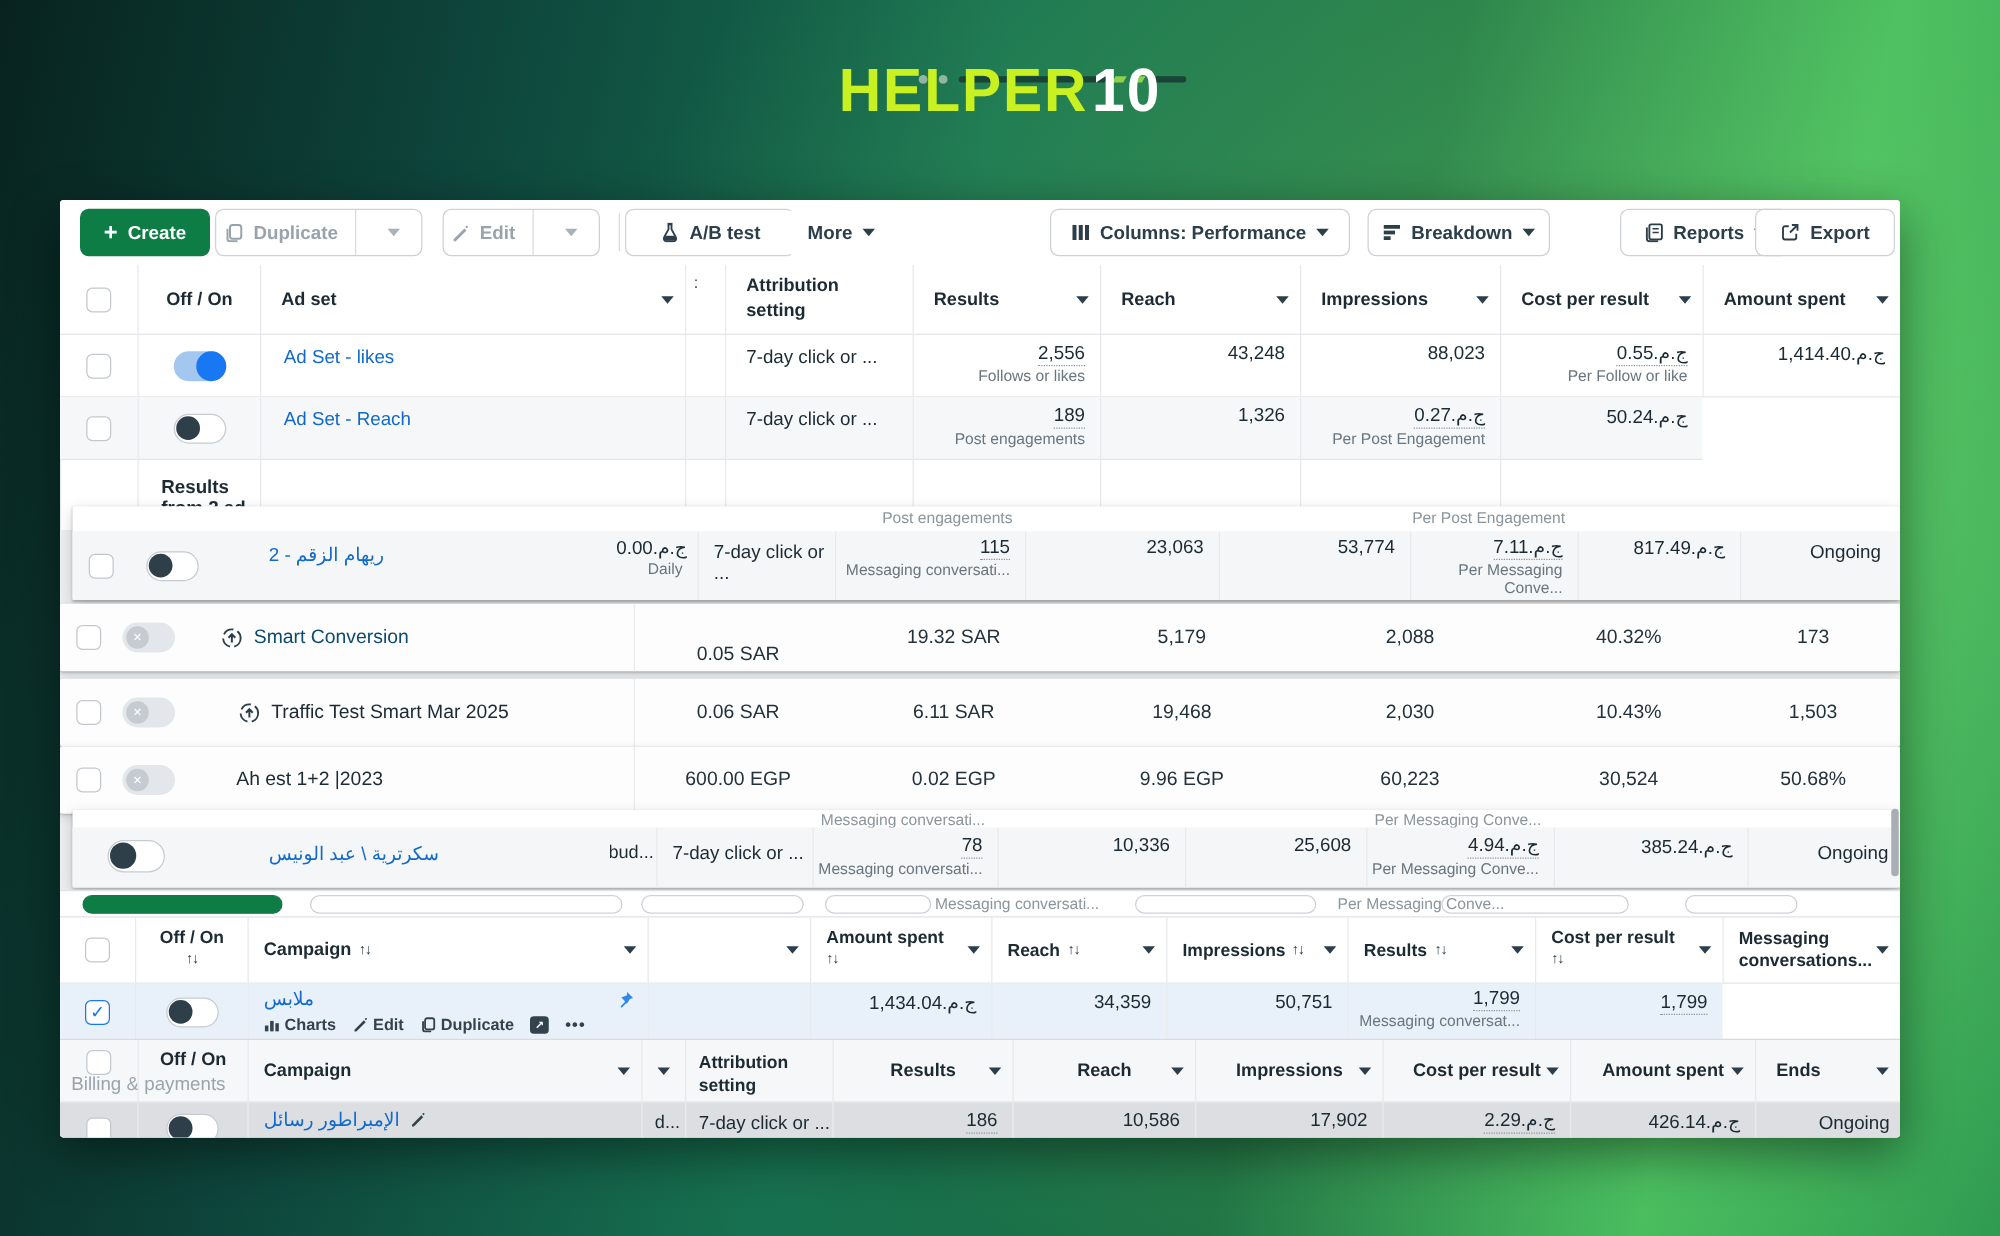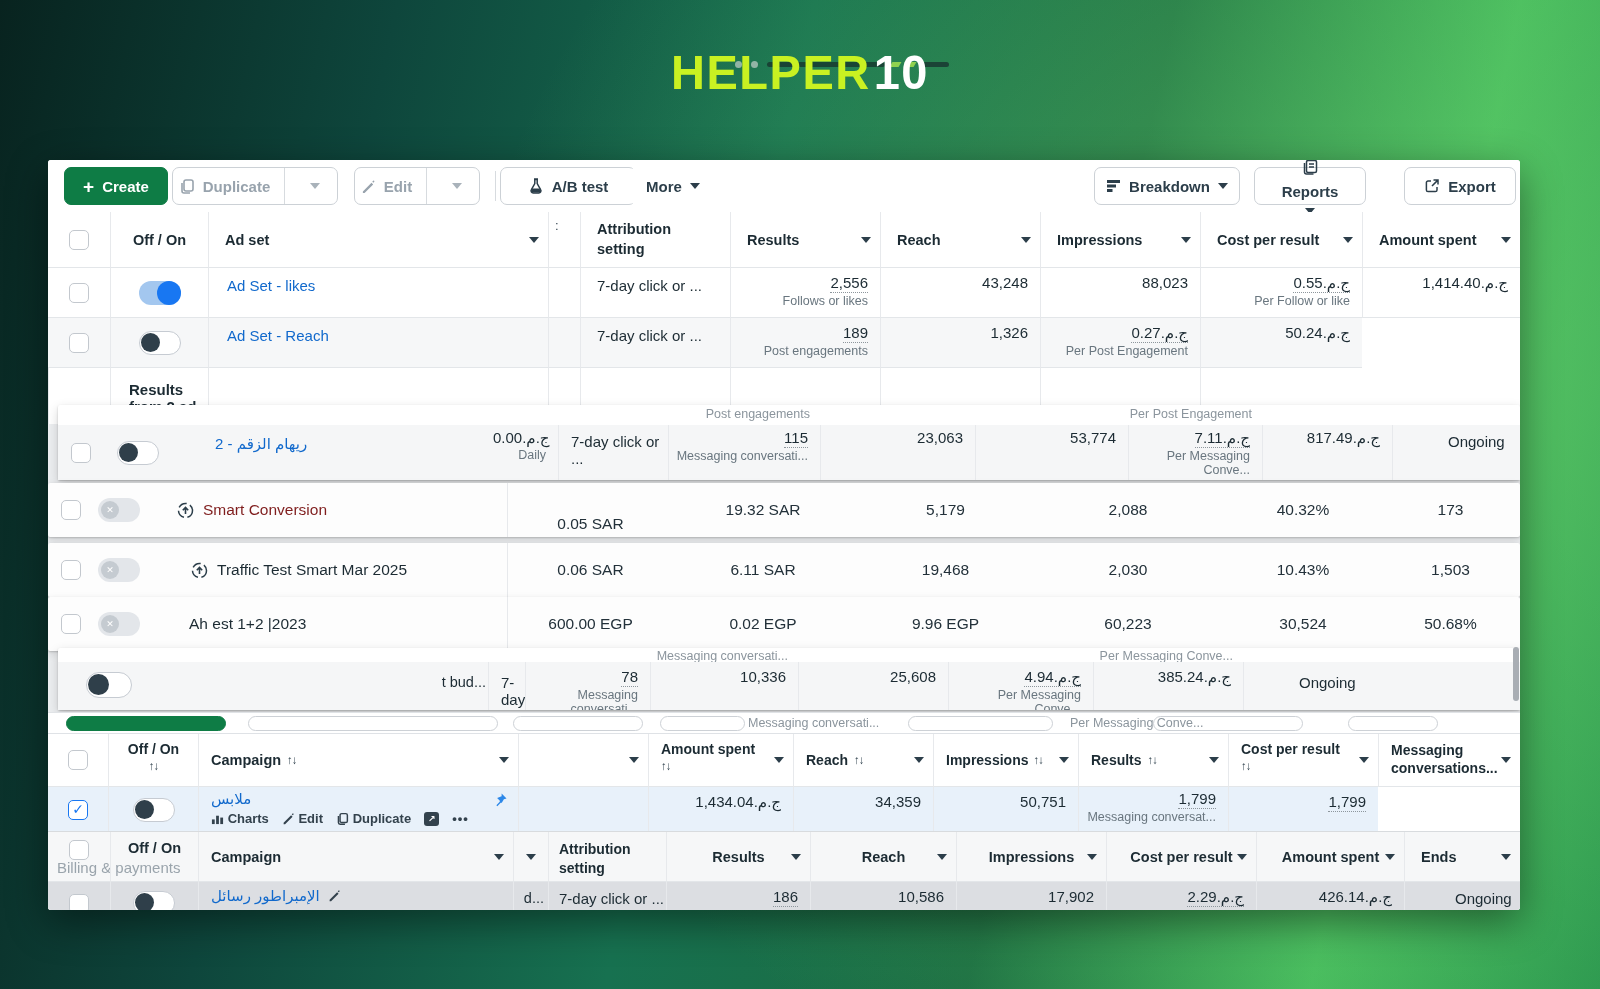--- a/index.html
+++ b/index.html
@@ -124,30 +124,39 @@
         <svg class="icn" width="16" height="16" viewBox="0 0 16 16">
             <path d="M6 1h4M6.8 1.5v4L3.4 11.6A2.2 2.2 0 0 0 5.4 15h5.2a2.2 2.2 0 0 0 2-3.4L9.2 5.5v-4z" fill="none" stroke="#2c3e4a" stroke-width="1.5"></path>
             <path d="M4.6 10.5h6.8L13 13a1.4 1.4 0 0 1-1.3 1.4H4.4A1.4 1.4 0 0 1 3 13z" fill="#2c3e4a"></path>
           </svg>
         <span>A/B test</span>
       </div>
       <div class="btn" style="left:582px;width:86px;border:none;">
         <span>More</span>
         <i class="car"></i>
       </div>
+      <div class="btn" style="left:792px;width:240px;">
+        <svg class="icn" width="15" height="14" viewBox="0 0 15 14">
+            <rect x="1" y="1" width="3.2" height="12" fill="#2c3e4a"></rect>
+            <rect x="6" y="1" width="3.2" height="12" fill="#2c3e4a"></rect>
+            <rect x="11" y="1" width="3.2" height="12" fill="#2c3e4a"></rect>
+          </svg>
+        <span>Columns: Performance</span>
+        <i class="car"></i>
+      </div>
       <div class="btn" style="left:1046px;width:146px;">
         <svg class="icn" width="15" height="14" viewBox="0 0 15 14">
             <rect x="1" y="1" width="13" height="3" fill="#2c3e4a"></rect>
             <rect x="1" y="5.5" width="9" height="3" fill="#2c3e4a"></rect>
             <rect x="1" y="10" width="5.5" height="3" fill="#2c3e4a"></rect>
           </svg>
         <span>Breakdown</span>
         <i class="car"></i>
       </div>
-      <div class="btn" style="left:1206px;width:112px;flex-direction:column;">
+      <div class="btn" style="left:1248px;width:136px;">
         <svg class="icn" width="16" height="16" viewBox="0 0 16 16">
             <rect x="4.5" y="1.5" width="10" height="12" rx="1.5" fill="none" stroke="#2c3e4a" stroke-width="1.5"></rect>
             <path d="M2.5 4v9a2 2 0 0 0 2 2h7" fill="none" stroke="#2c3e4a" stroke-width="1.5"></path>
             <path d="M7 5h5M7 8h5" stroke="#2c3e4a" stroke-width="1.3"></path>
           </svg>
         <span>Reports</span>
         <i class="car"></i>
       </div>
       <div class="btn" style="left:1356px;width:112px;">
         <svg class="icn" width="16" height="16" viewBox="0 0 16 16">
@@ -288,21 +297,21 @@
         <span class="cbwrap" style="width:46px;">
             <span class="cb"></span>
           </span>
         <span class="tg dis" style="margin-left:4px;">
             <i>✕</i>
           </span>
         <svg width="19" height="19" viewBox="0 0 19 19" style="margin-left:36px;">
             <circle cx="9.5" cy="9.5" r="7" fill="none" stroke="#2c3e4a" stroke-width="1.5" stroke-dasharray="9 3.5"></circle>
             <path d="M9.5 13V7M6.8 9.2 9.5 6.4l2.7 2.8" fill="none" stroke="#2c3e4a" stroke-width="1.6"></path>
           </svg>
-        <span style="margin-left:8px;font-size:15.5px;color:#7f1d1d;">Smart Conversion</span>
+        <span style="margin-left:8px;font-size:15.5px;color:#0c4a6e;">Smart Conversion</span>
       </div>
       <div class="sumval" style="width:165px;margin-top:28px;"><span>0.05 SAR</span></div>
       <div class="sumval" style="width:180px;"><span>19.32 SAR</span></div>
       <div class="sumval" style="width:185px;"><span>5,179</span></div>
       <div class="sumval" style="width:180px;"><span>2,088</span></div>
       <div class="sumval" style="width:170px;"><span>40.32%</span></div>
       <div class="sumval" style="width:125px;"><span>173</span></div>
     </div>
 
     <div class="sumrow" style="top:383px;">
@@ -346,20 +355,23 @@
     </div>
 
     <div class="card shadowed" style="left:10px;top:488px;width:1462px;height:62px;border-radius:2px;z-index:3;">
       <span class="clipLbl" style="left:590px;width:140px;text-align:right;top:1px;">Messaging conversati...</span>
       <span class="clipLbl" style="left:1035px;width:140px;text-align:right;top:1px;">Per Messaging Conve...</span>
       <div style="position:absolute;left:0;top:14px;width:1462px;height:48px;background:#f5f6f7;display:grid;grid-template-columns:140px 290px 37px 125px 148px 150px 145px 150px 155px 122px;">
         <div class="cell">
             <span class="tg off" style="position:absolute;left:28px;top:10px;width:46px;height:26px;">
               <i style="width:21px;height:21px;"></i>
             </span>
+          </div>
+        <div class="cell">
+            <a class="lnk" style="position:absolute;left:17px;top:12px;">سكرترية \ عبد الونيس</a>
           </div>
         <div class="cell">
             <span style="position:absolute;right:2px;top:12px;font-size:14.5px;color:#1c2b33;white-space:nowrap;">t bud...</span>
           </div>
         <div class="cell bl">
             <span style="position:absolute;left:12px;top:12px;font-size:15px;color:#1c2b33;">7-day click or ...</span>
           </div>
         <div class="cell bl v"><span class="ul">78</span><span class="sub">Messaging conversati...</span></div>
         <div class="cell bl v"><span>10,336</span></div>
         <div class="cell bl v"><span>25,608</span></div>

